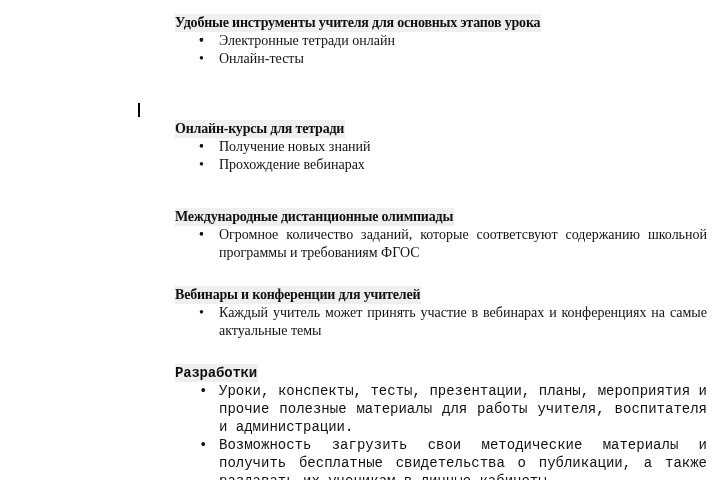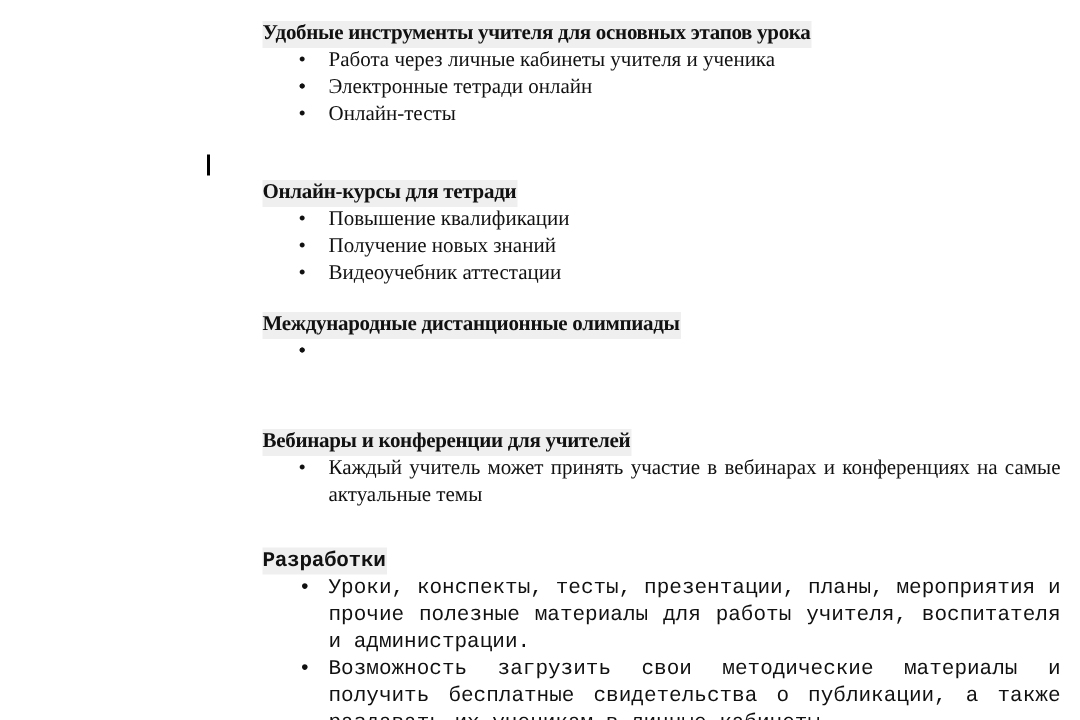--- a/index.html
+++ b/index.html
@@ -68,41 +68,41 @@
     }
   </style>
 </head>
 <body>
 
 <div class="page">
 
   <div class="section" style="top:13px;">
     <div class="heading">Удобные инструменты учителя для основных этапов урока</div>
     <ul class="items">
-      <li><span class="bullet">•</span><span>Работа через личные кабинеты учителя и ученика</span></li>
+      <li><span class="bullet">•</span></li>
       <li><span class="bullet">•</span></li>
       <li><span class="bullet">•</span><span>Электронные тетради онлайн</span></li>
       <li><span class="bullet">•</span><span>Онлайн-тесты</span></li>
     </ul>
   </div>
 
   <div class="section" style="top:119px;">
     <div class="heading">Онлайн-курсы для тетради</div>
     <ul class="items">
-      <li><span class="bullet">•</span><span>Повышение квалификации</span></li>
+      <li><span class="bullet">•</span></li>
       <li><span class="bullet">•</span><span>Получение новых знаний</span></li>
-      <li><span class="bullet">•</span><span>Видеоучебник  аттестации</span></li>
+      <li><span class="bullet">•</span><span>Прохождение  вебинарах</span></li>
     </ul>
   </div>
 
   <div class="section" style="top:207px;">
     <div class="heading">Международные дистанционные олимпиады</div>
     <ul class="items">
       <li><span class="bullet">•</span></li>
-      <li><span class="bullet">•</span></li>
+      <li><span class="bullet">•</span><span>Огромное количество заданий, которые соответсвуют содержанию школьной программы и требованиям ФГОС</span></li>
     </ul>
   </div>
 
   <div class="section" style="top:285px;">
     <div class="heading">Вебинары и конференции для учителей</div>
     <ul class="items">
       <li><span class="bullet">•</span><span>Каждый учитель может принять участие в вебинарах и конференциях на самые актуальные темы</span></li>
     </ul>
   </div>
 

